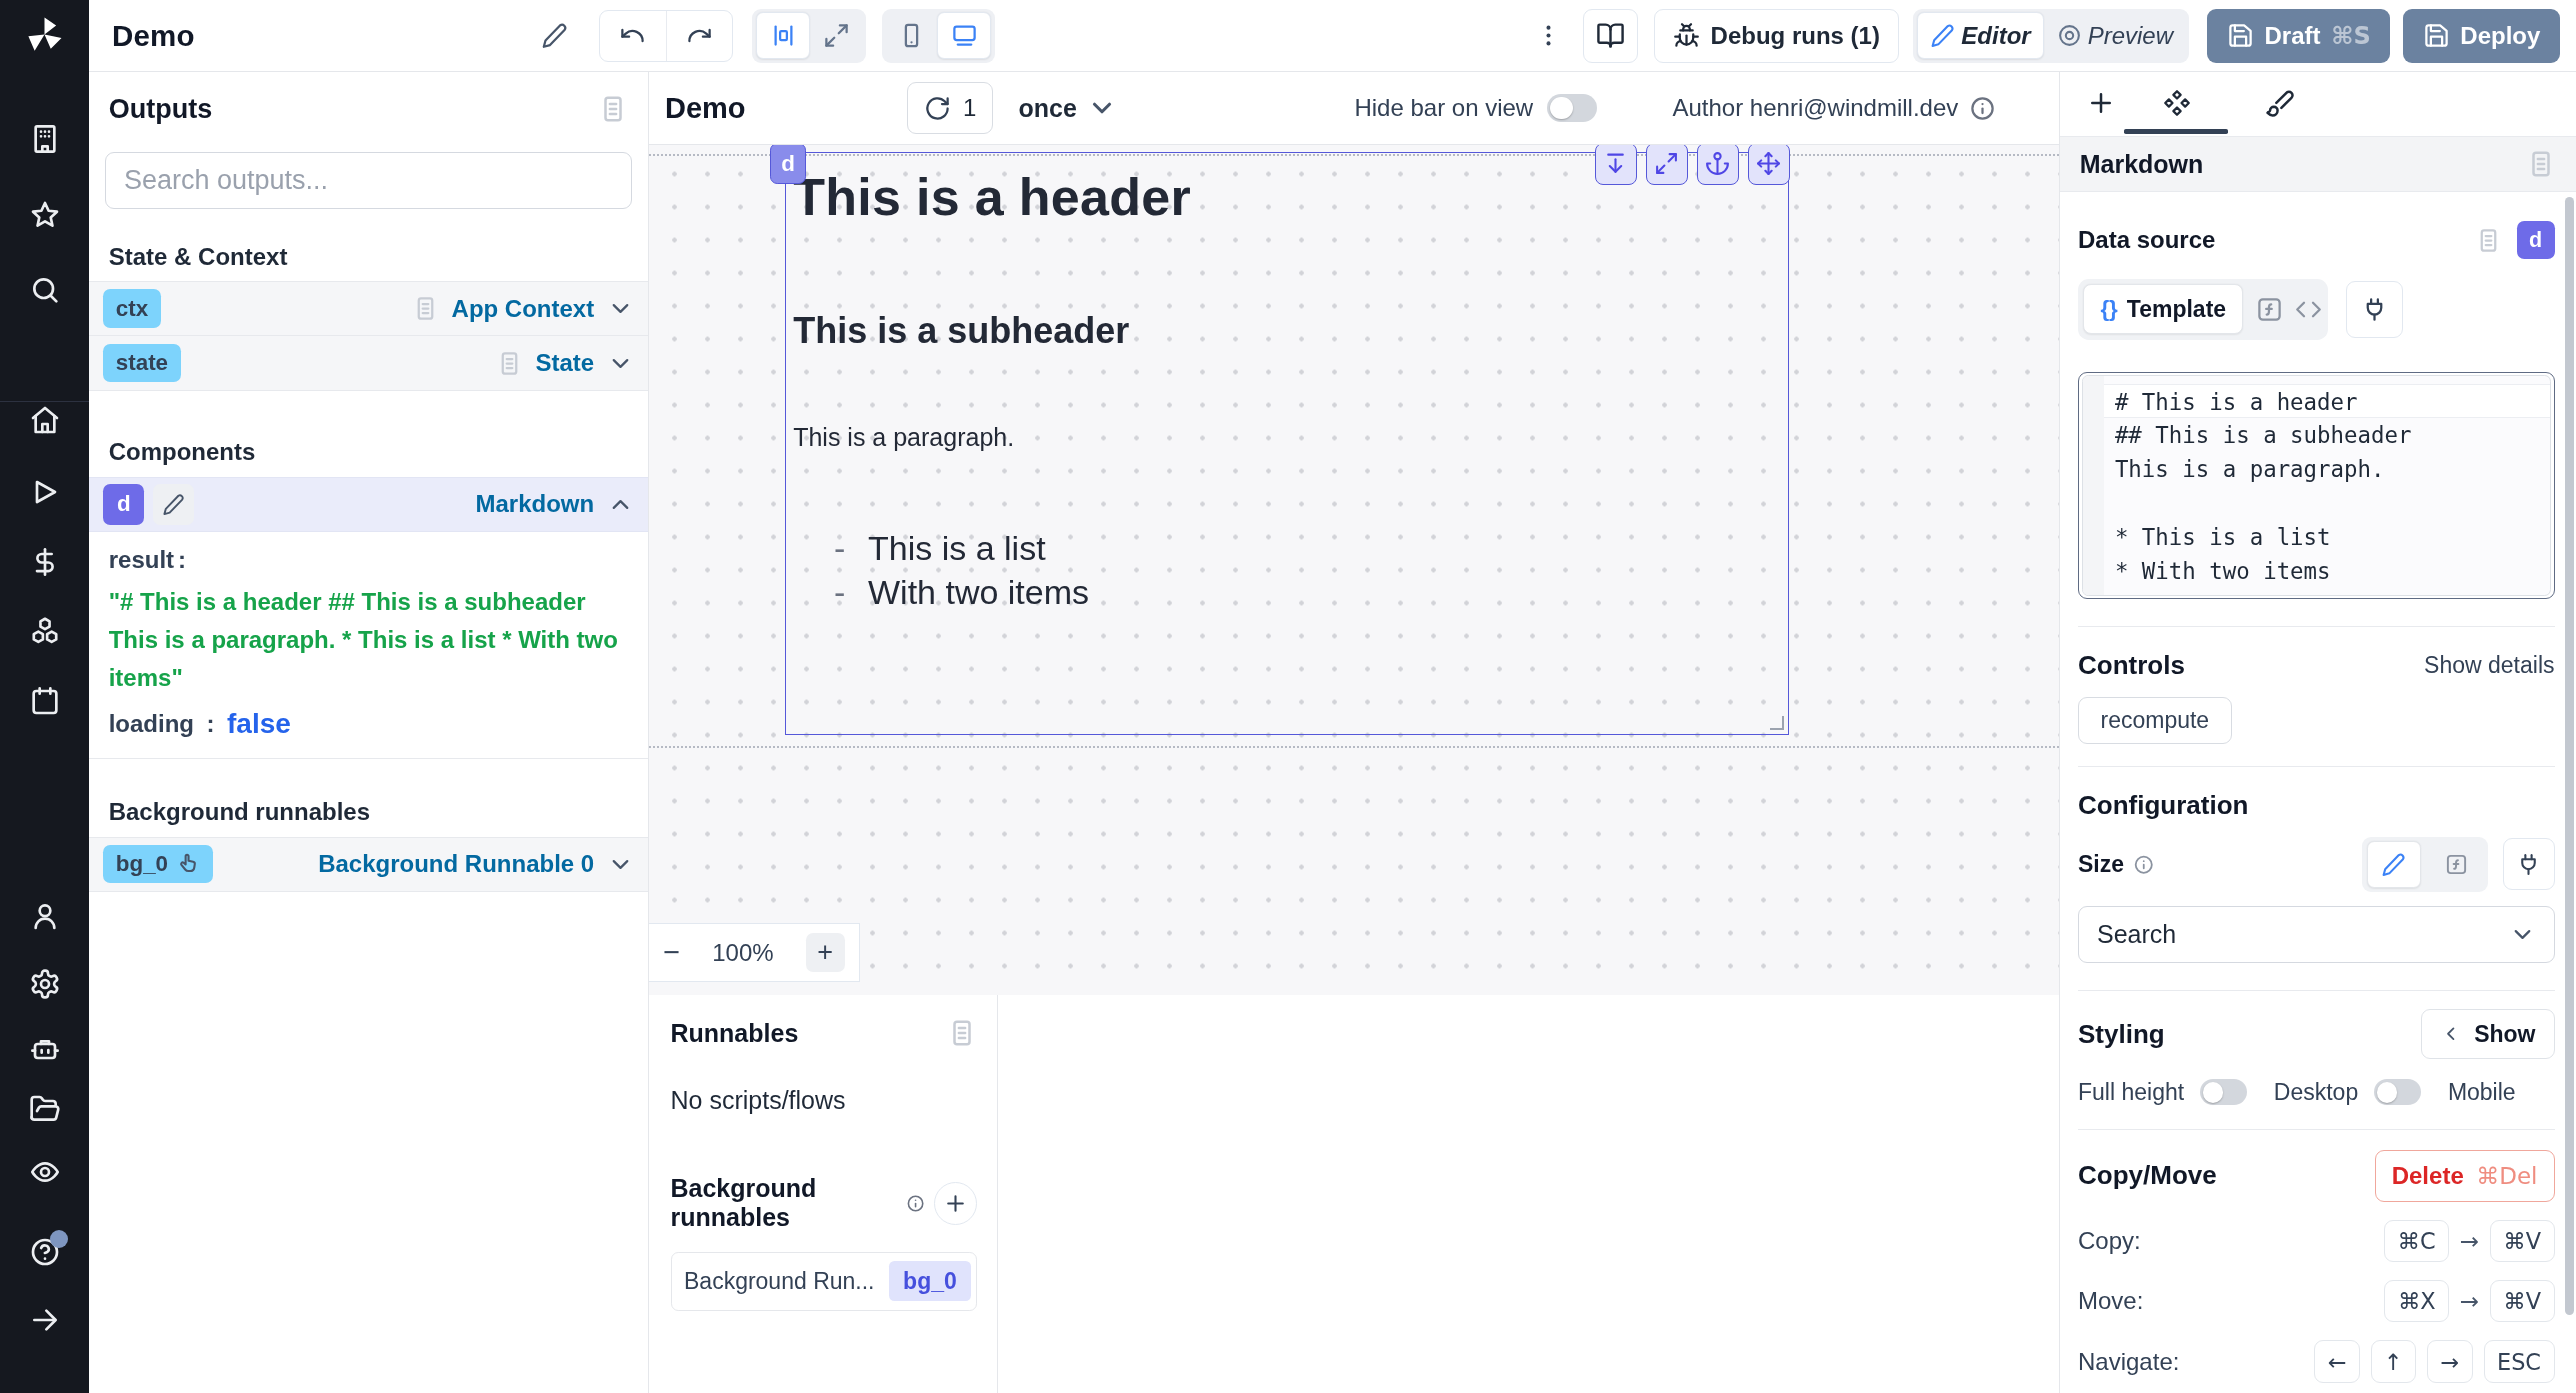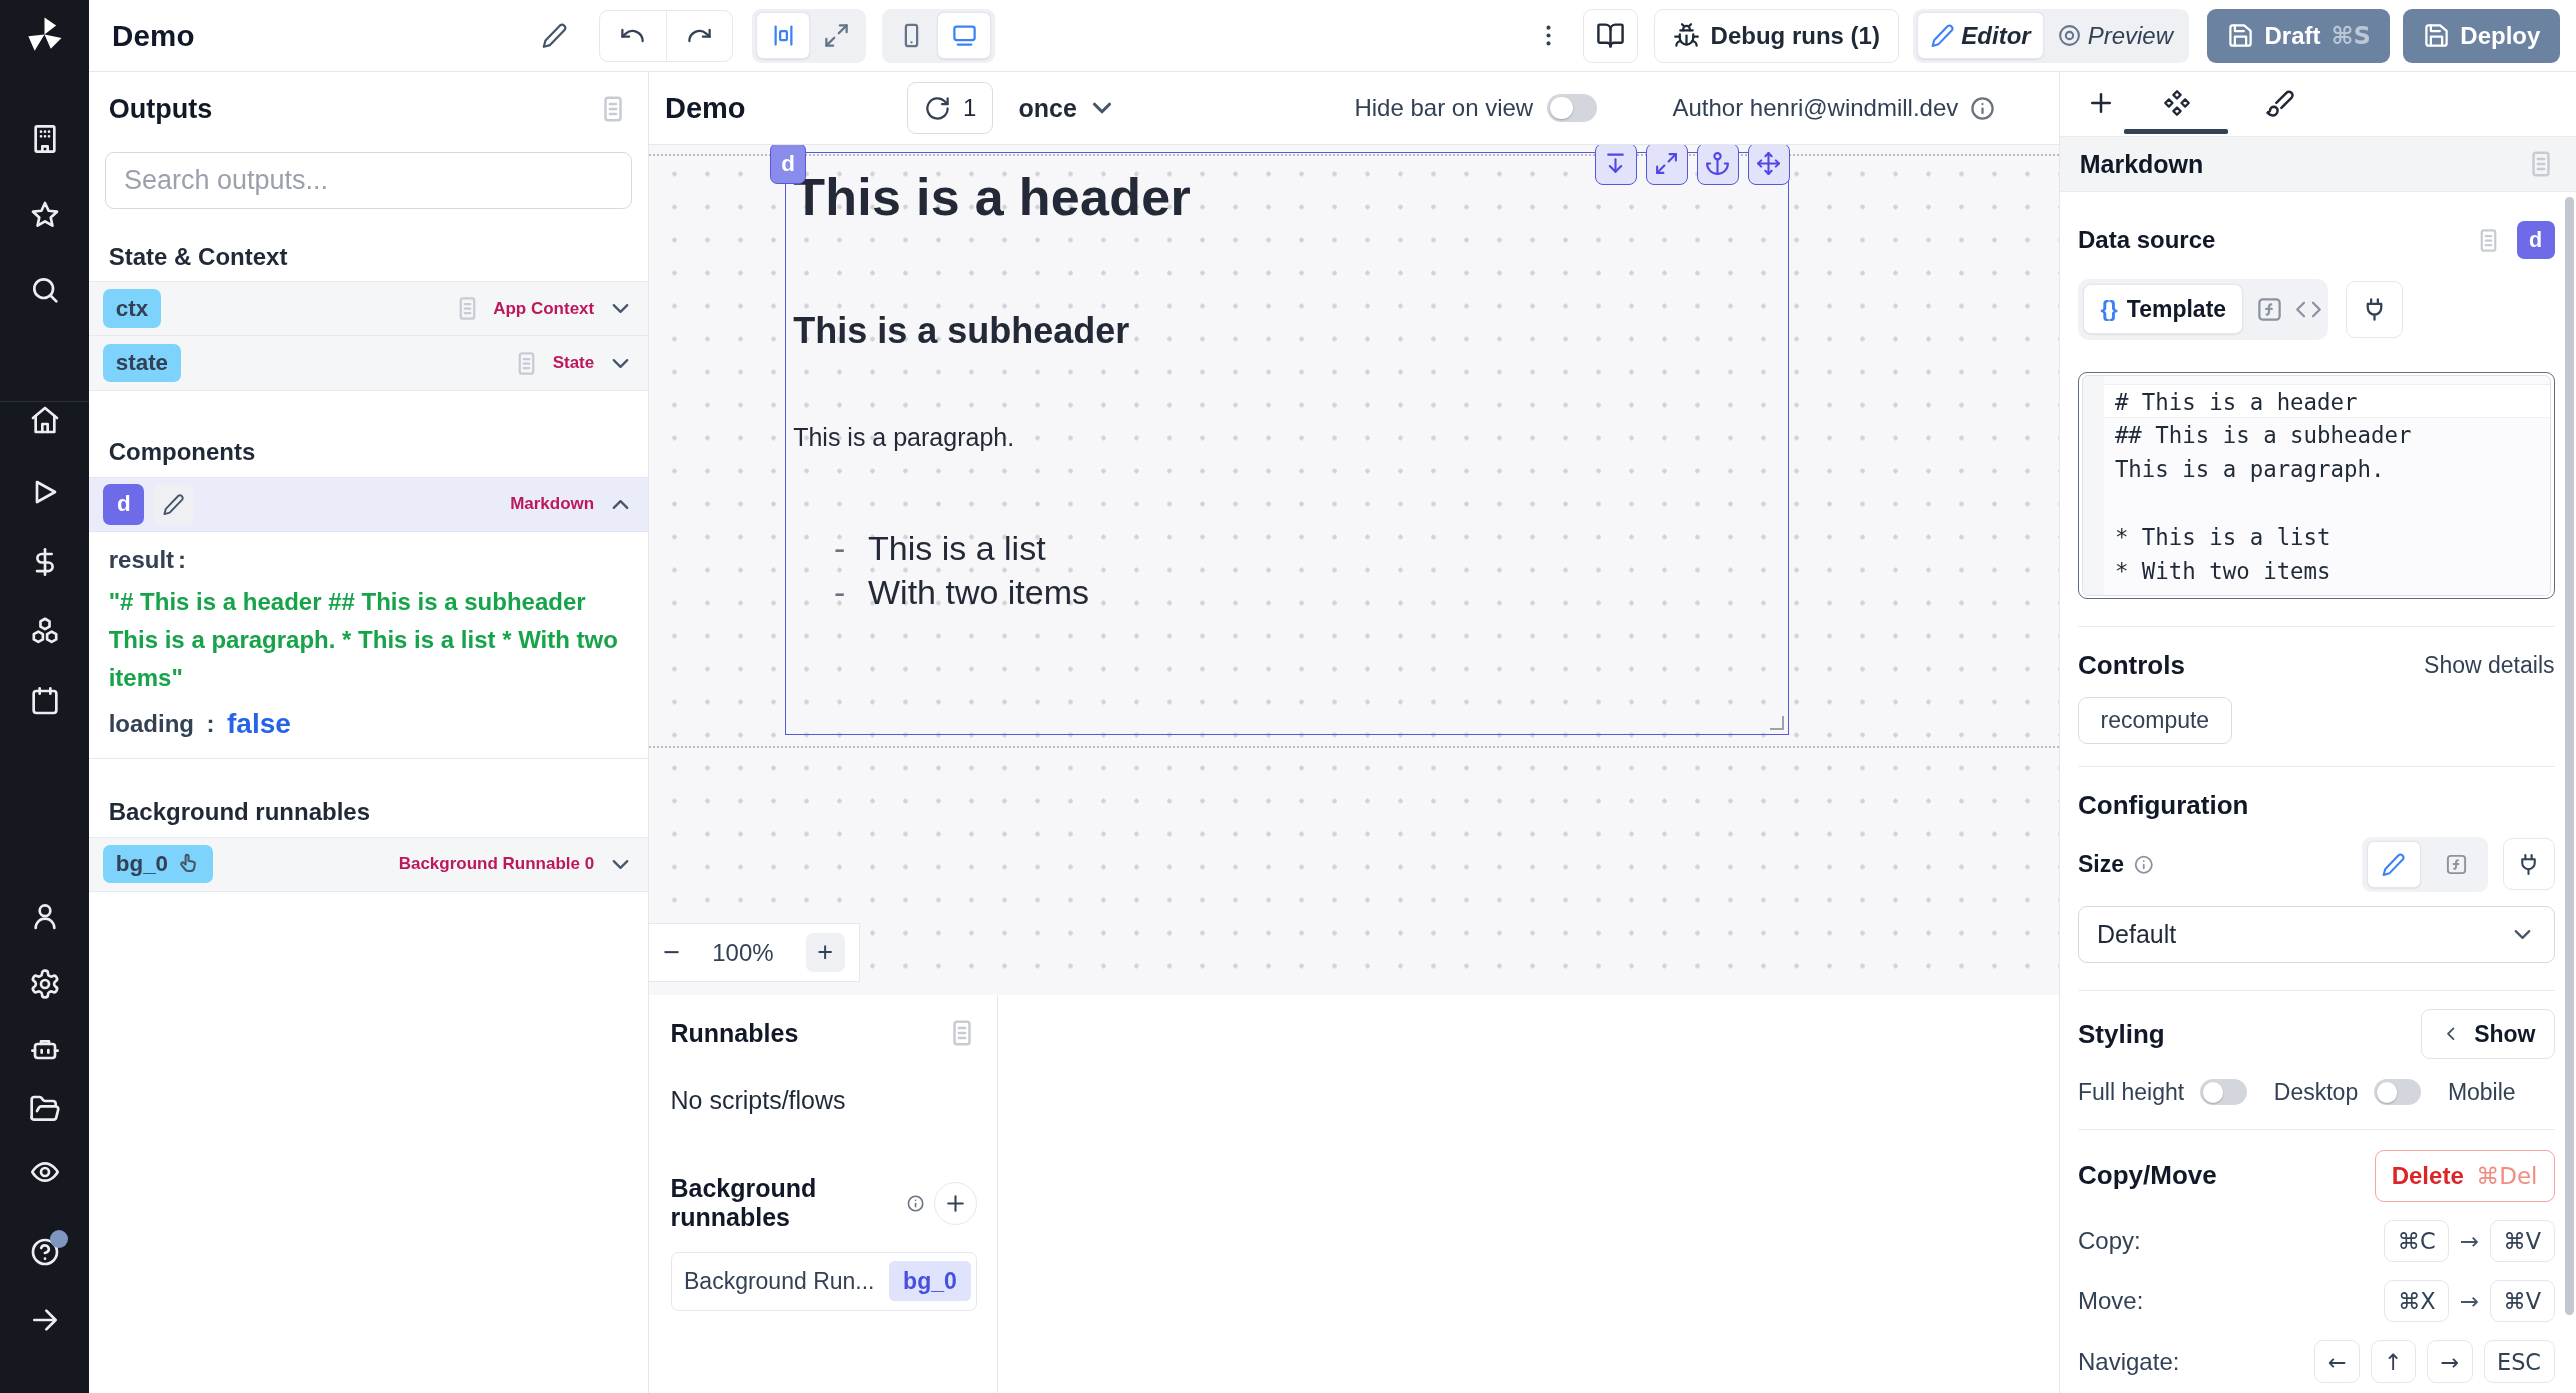--- a/index.html
+++ b/index.html
@@ -39,21 +39,21 @@
   .panel-title { font-size:27px; font-weight:700; color:#111827; }
   .doc-ic { color:#c7ccd4; width:30px; height:30px; }
   .search-box { margin:27px 16px 0 16px; height:57px; border:0.9px solid #d5d9e0; border-radius:9px; display:flex; align-items:center; padding:0 18px; }
   .search-box input { border:none; outline:none; font-size:27px; color:#334155; width:100%; font-family:"Liberation Sans",sans-serif; }
   .search-box input::placeholder { color:#9aa1ad; }
   .sec-heading { font-size:24px; font-weight:700; color:#1f2937; margin:34px 0 10.7px 19.7px; }
   .out-row { height:55px; display:flex; align-items:center; padding:0 14.3px; background:#f5f6f8; border-top:0.9px solid #e7e9ed; border-bottom:0.9px solid #e7e9ed; cursor:pointer; }
   .out-row + .out-row { border-top:none; }
   .chip { display:inline-flex; align-items:center; gap:7.2px; background:#7dd3fc; color:#334155; font-weight:700; font-size:22.4px; border-radius:7.2px; padding:6.3px 12.5px; }
   .row-right { margin-left:auto; display:flex; align-items:center; gap:12.5px; }
-  .row-label { font-size:17px; font-weight:700; color:#be185d; }
+  .row-label { font-size:24px; font-weight:700; color:#0369a1; }
   .chev { width:27px; height:27px; color:#475569; }
   .md-row { background:#eaecfa; border-top:0.9px solid #e2e5f4; border-bottom:0.9px solid #e2e5f4; }
   .dchip { width:41px; height:41px; border-radius:7.2px; background:#6e6be8; color:#fff; font-weight:700; font-size:22.4px; display:flex; align-items:center; justify-content:center; }
   .pencil-sq { width:41px; height:41px; border-radius:7.2px; background:#eef0f3; color:#475569; display:flex; align-items:center; justify-content:center; margin-left:9px; cursor:pointer; }
   .result-block { padding:14.3px 19.7px 18px 19.7px; border-bottom:0.9px solid #e7e9ed; }
   .kv { font-size:24px; color:#334155; font-weight:600; }
   .green-val { margin-top:9px; font-size:24px; line-height:38px; font-weight:600; color:#16a34a; word-wrap:break-word; }
   .loading-line { margin-top:10.7px; display:flex; gap:12.5px; align-items:center; }
   .blue-val { color:#2563eb; font-weight:700; font-size:28px; }
 
@@ -690,21 +690,21 @@
               <svg viewBox="0 0 24 24" width="25" height="25">
                 <path d="M9 7V3"></path>
                 <path d="M15 7V3"></path>
                 <path d="M6 7h12v3.5a6 6 0 0 1-12 0z"></path>
                 <path d="M12 16.5V21"></path>
               </svg>
             </span>
         </span>
       </div>
       <div class="select">
-        <span class="v">Default</span>
+        <span class="v">Search</span>
         <svg class="chev" viewBox="0 0 24 24">
             <path d="m6 9 6 6 6-6"></path>
           </svg>
       </div>
       <div class="divider"></div>
       <div class="head-row" style="margin-top:18px">
         <span class="h2s">Styling</span>
         <span class="show-btn">
           <svg class="chev" style="width:21.5px;height:21.5px" viewBox="0 0 24 24">
               <path d="m15 6-6 6 6 6"></path>

